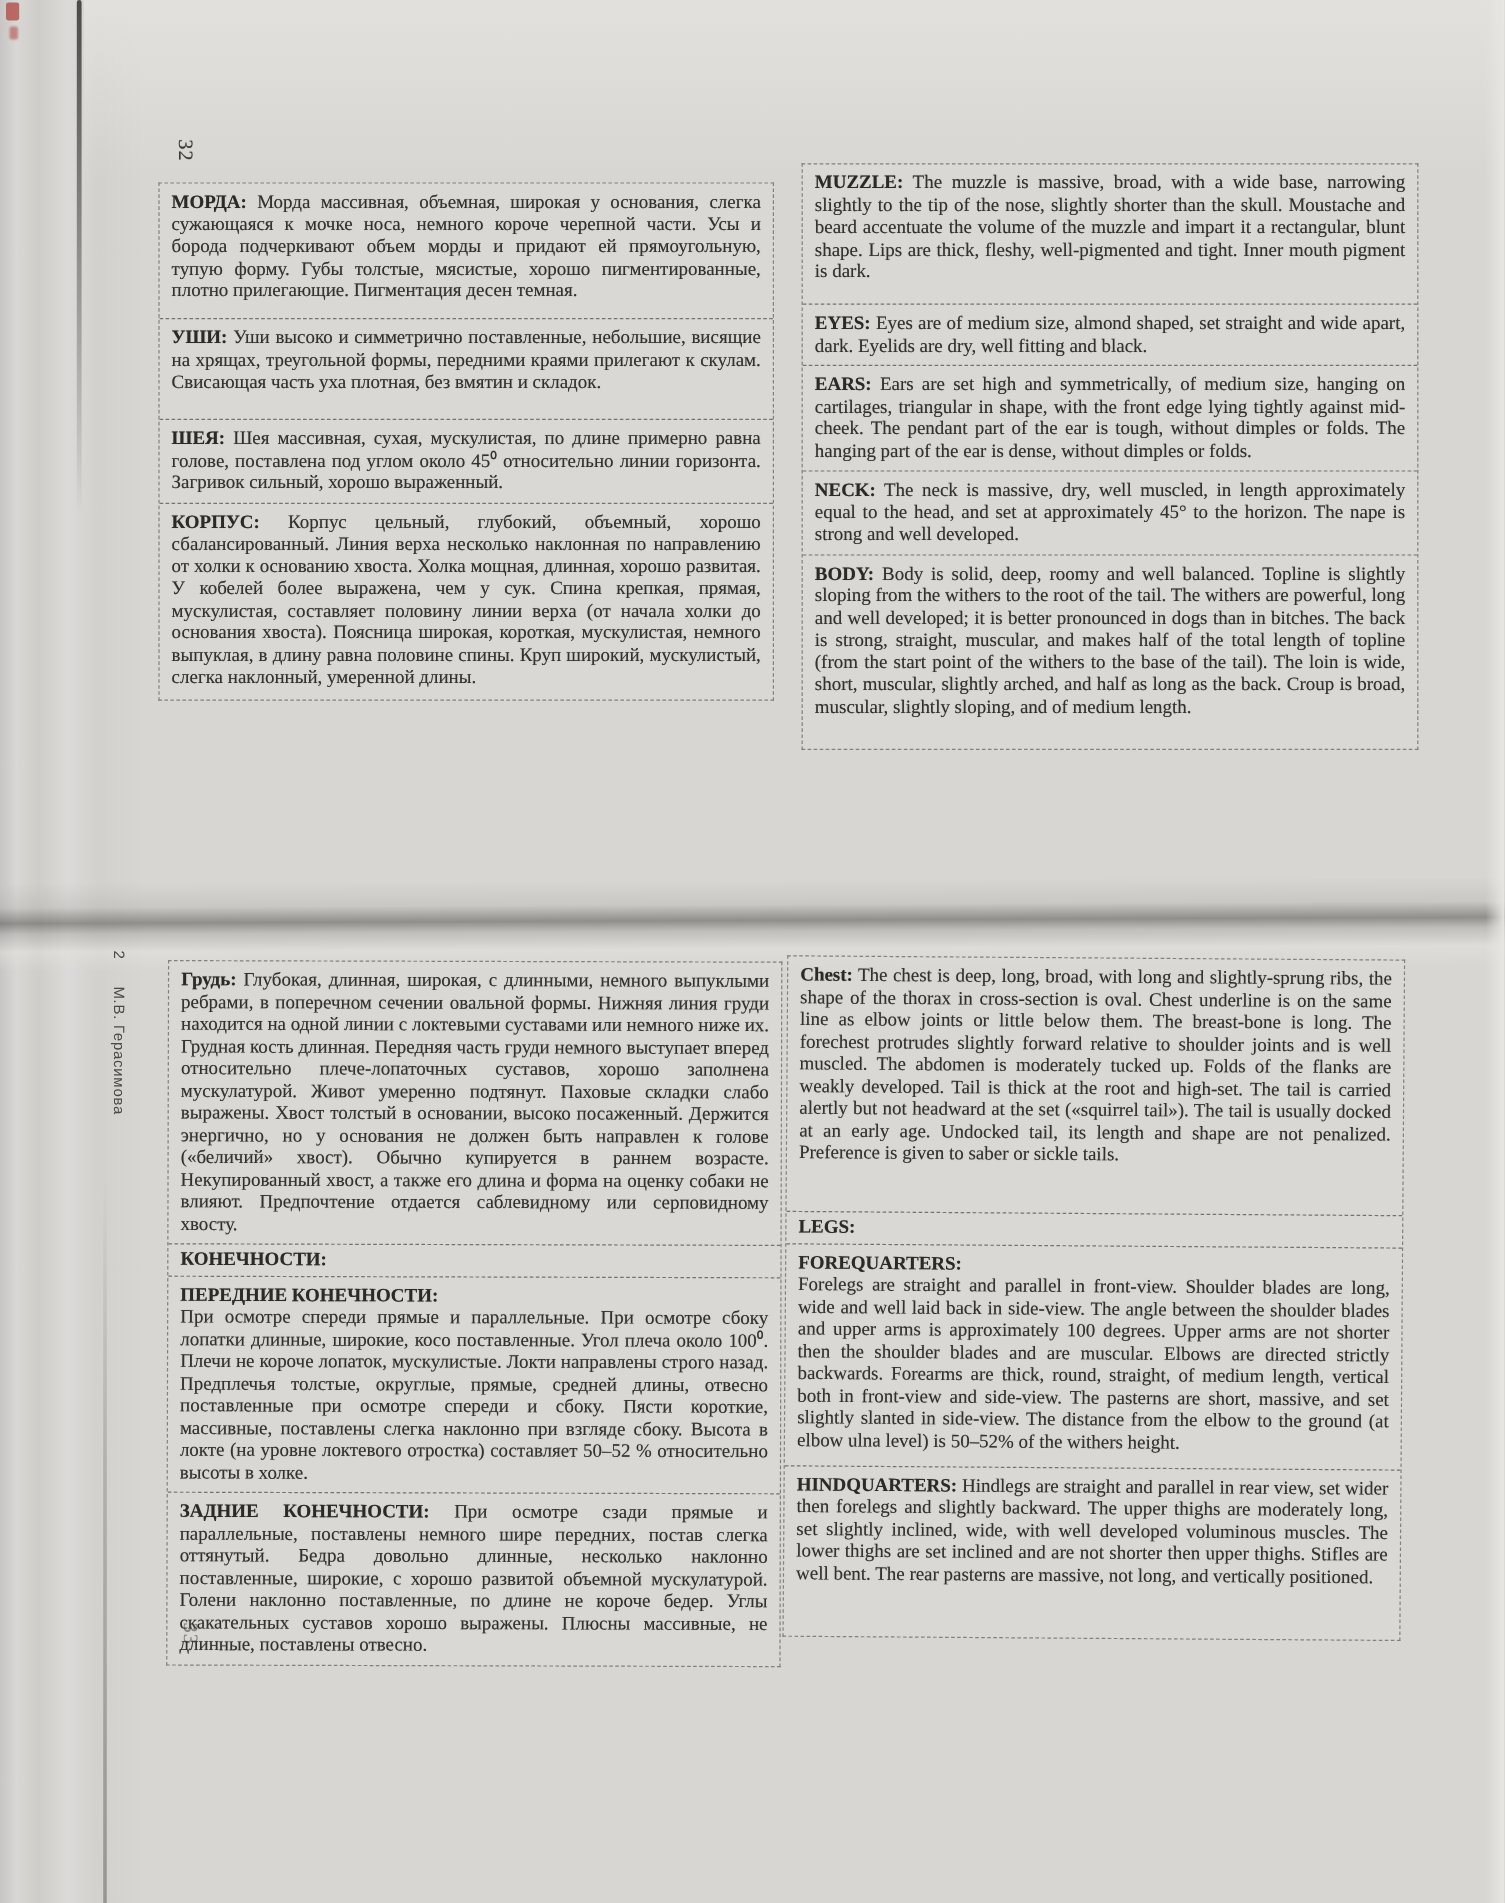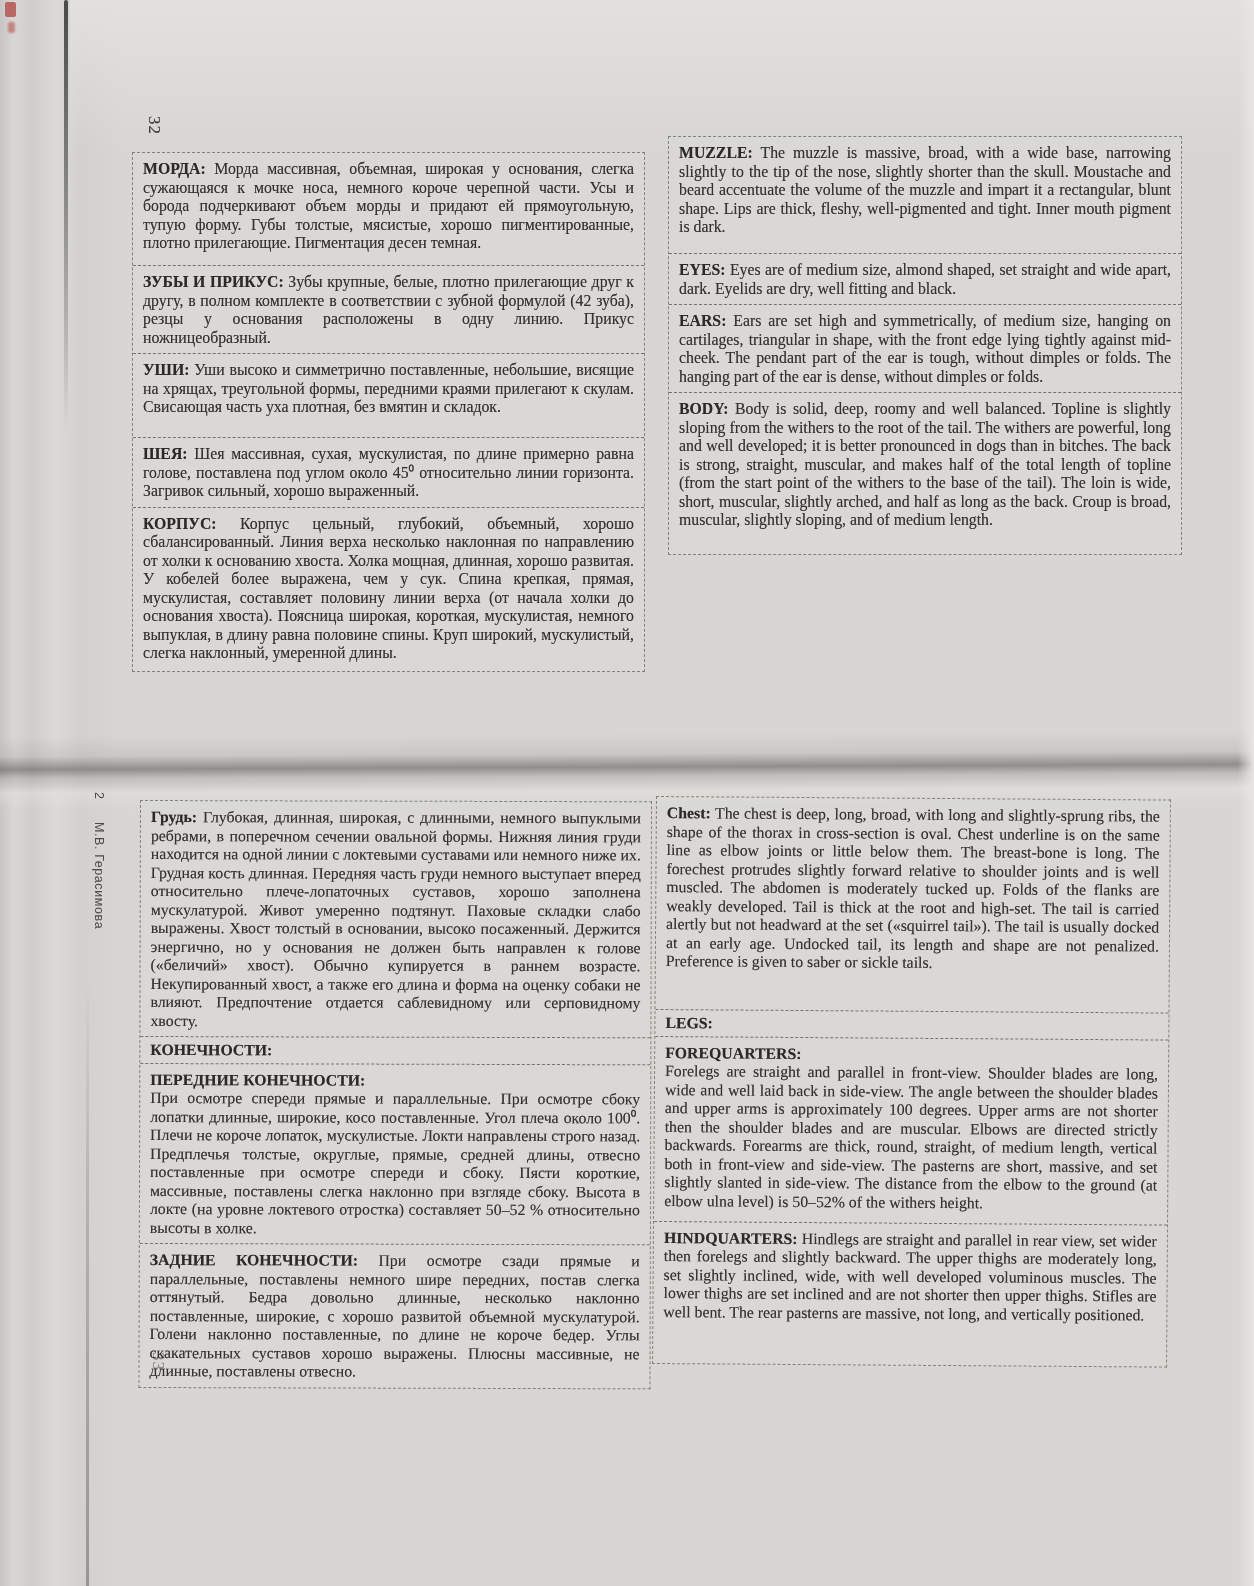--- a/index.html
+++ b/index.html
@@ -105,43 +105,43 @@
   <div class="page-num" id="num-33">33</div>
   <div class="sidebar">
     <span>2</span>
     <span class="author">М.В. Герасимова</span>
   </div>
 
   <div class="tbox" id="box-ru-32">
     <div class="sec s0">
       <p class="para"><b class="lbl">МОРДА:</b> <span>Морда массивная, объемная, широкая у основания, слегка сужающаяся к мочке носа, немного короче черепной части. Усы и борода подчеркивают объем морды и придают ей прямоугольную, тупую форму. Губы толстые, мясистые, хорошо пигментированные, плотно прилегающие. Пигментация десен темная.</span></p>
     </div>
-    <div class="sec s1">
-      <p class="para"><b class="lbl">ЗУБЫ И ПРИКУС:</b> <span>Зубы крупные, белые, плотно прилегающие друг к другу, в полном комплекте в соответствии с зубной формулой (42 зуба), резцы у основания расположены в одну линию. Прикус ножницеобразный.</span></p>
-    </div>
     <div class="sec s3">
       <p class="para"><b class="lbl">УШИ:</b> <span>Уши высоко и симметрично поставленные, небольшие, висящие на хрящах, треугольной формы, передними краями прилегают к скулам. Свисающая часть уха плотная, без вмятин и складок.</span></p>
     </div>
     <div class="sec s4">
       <p class="para"><b class="lbl">ШЕЯ:</b> <span>Шея массивная, сухая, мускулистая, по длине примерно равна голове, поставлена под углом около 45⁰ относительно линии горизонта. Загривок сильный, хорошо выраженный.</span></p>
     </div>
     <div class="sec s5">
       <p class="para"><b class="lbl">КОРПУС:</b> <span>Корпус цельный, глубокий, объемный, хорошо сбалансированный. Линия верха несколько наклонная по направлению от холки к основанию хвоста. Холка мощная, длинная, хорошо развитая. У кобелей более выражена, чем у сук. Спина крепкая, прямая, мускулистая, составляет половину линии верха (от начала холки до основания хвоста). Поясница широкая, короткая, мускулистая, немного выпуклая, в длину равна половине спины. Круп широкий, мускулистый, слегка наклонный, умеренной длины.</span></p>
     </div>
   </div>
 
   <div class="tbox" id="box-en-32">
     <div class="sec s0">
       <p class="para"><b class="lbl">MUZZLE:</b> <span>The muzzle is massive, broad, with a wide base, narrowing slightly to the tip of the nose, slightly shorter than the skull. Moustache and beard accentuate the volume of the muzzle and impart it a rectangular, blunt shape. Lips are thick, fleshy, well-pigmented and tight. Inner mouth pigment is dark.</span></p>
     </div>
     <div class="sec s2">
       <p class="para"><b class="lbl">EYES:</b> <span>Eyes are of medium size, almond shaped, set straight and wide apart, dark. Eyelids are dry, well fitting and black.</span></p>
     </div>
     <div class="sec s3">
       <p class="para"><b class="lbl">EARS:</b> <span>Ears are set high and symmetrically, of medium size, hanging on cartilages, triangular in shape, with the front edge lying tightly against mid-cheek. The pendant part of the ear is tough, without dimples or folds. The hanging part of the ear is dense, without dimples or folds.</span></p>
+    </div>
+    <div class="sec s4">
+      <p class="para"><b class="lbl">NECK:</b> <span>The neck is massive, dry, well muscled, in length approximately equal to the head, and set at approximately 45° to the horizon. The nape is strong and well developed.</span></p>
     </div>
     <div class="sec s5">
       <p class="para"><b class="lbl">BODY:</b> <span>Body is solid, deep, roomy and well balanced. Topline is slightly sloping from the withers to the root of the tail. The withers are powerful, long and well developed; it is better pronounced in dogs than in bitches. The back is strong, straight, muscular, and makes half of the total length of topline (from the start point of the withers to the base of the tail). The loin is wide, short, muscular, slightly arched, and half as long as the back. Croup is broad, muscular, slightly sloping, and of medium length.</span></p>
     </div>
   </div>
 
   <div class="tbox" id="box-ru-33">
     <div class="sec s0">
       <p class="para"><b class="lbl">Грудь:</b> <span>Глубокая, длинная, широкая, с длинными, немного выпуклыми ребрами, в поперечном сечении овальной формы. Нижняя линия груди находится на одной линии с локтевыми суставами или немного ниже их. Грудная кость длинная. Передняя часть груди немного выступает вперед относительно плече-лопаточных суставов, хорошо заполнена мускулатурой. Живот умеренно подтянут. Паховые складки слабо выражены. Хвост толстый в основании, высоко посаженный. Держится энергично, но у основания не должен быть направлен к голове («беличий» хвост). Обычно купируется в раннем возрасте. Некупированный хвост, а также его длина и форма на оценку собаки не влияют. Предпочтение отдается саблевидному или серповидному хвосту.</span></p>
     </div>

